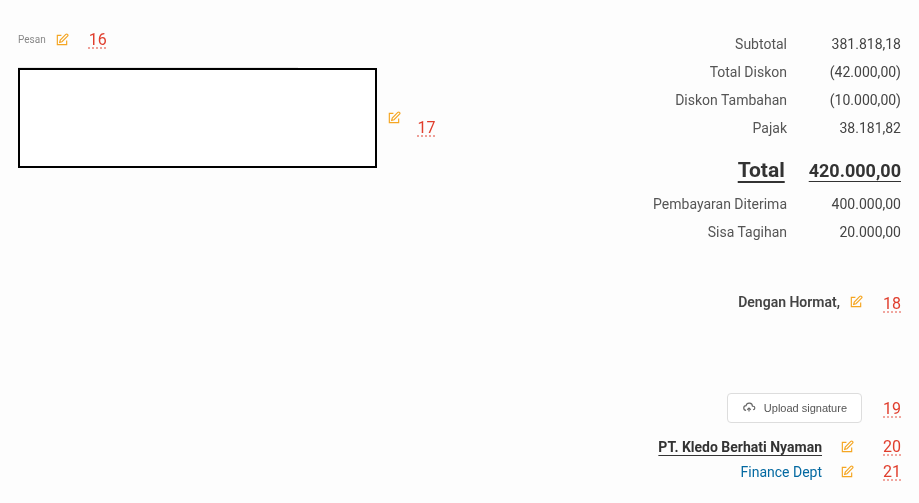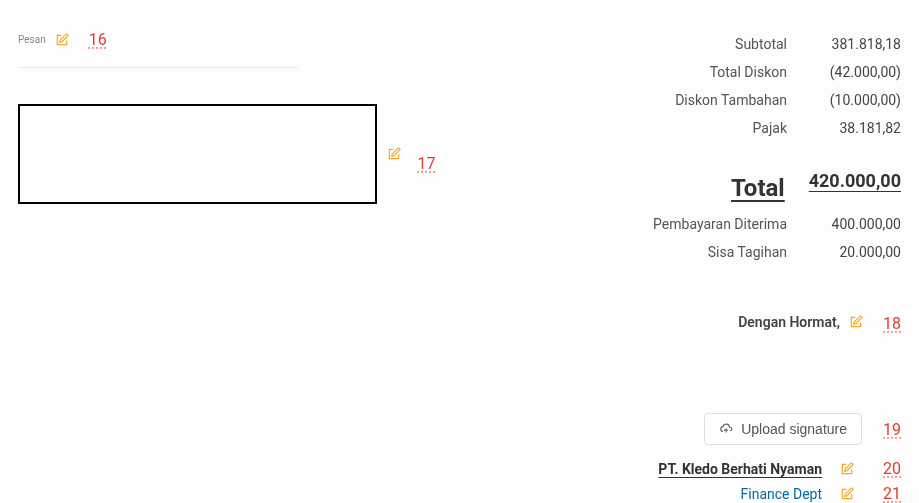--- a/index.html
+++ b/index.html
@@ -51,21 +51,20 @@
       vertical-align: middle;
       margin-right: 1px;
       opacity: 0;
     }
     .divider-line {
       margin-top: 18px;
       width: 280px;
       border-bottom: 1px solid #e8e8e8;
     }
     .box-row {
-      margin-top: 36px;
       display: flex;
       align-items: center;
       gap: 10px;
     }
     .black-box {
       width: 400px;
       height: 100px;
       border: 2px solid #000;
       background: #fff;
     }
@@ -93,25 +92,24 @@
       min-width: 90px;
       text-align: right;
     }
     .total-row {
       border-top: 0;
       margin-top: 6px;
       padding: 10px 0 8px 0;
     }
     .total-row .amount-label {
       font-weight: 700;
-      font-size: 24px;
+      font-size: 21px;
       color: #333;
       text-decoration: underline;
       text-underline-offset: 4px;
-      margin-top: 16px;
     }
     .total-row .amount-value {
       font-weight: 700;
       font-size: 18px;
       color: #333;
       text-decoration: underline;
       text-underline-offset: 4px;
     }
     .closing-row {
       margin-top: 48px;
@@ -132,21 +130,21 @@
     }
     .upload-btn {
       display: inline-flex;
       align-items: center;
       gap: 8px;
       padding: 7px 14px;
       border: 1px solid #ddd;
       border-radius: 4px;
       background: #fff;
       color: #555;
-      font-size: 14px;
+      font-size: 11px;
       cursor: pointer;
     }
     .company-row, .dept-row {
       margin-top: 14px;
       display: flex;
       justify-content: flex-end;
       align-items: center;
       gap: 17px;
     }
     .dept-row { margin-top: 6px; }

